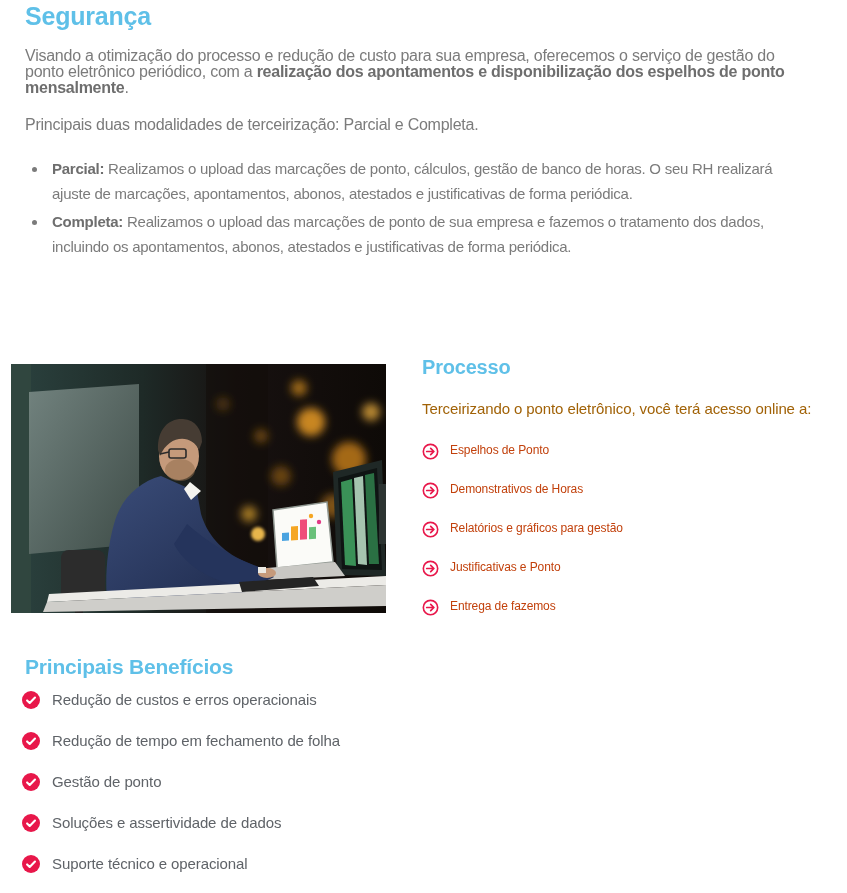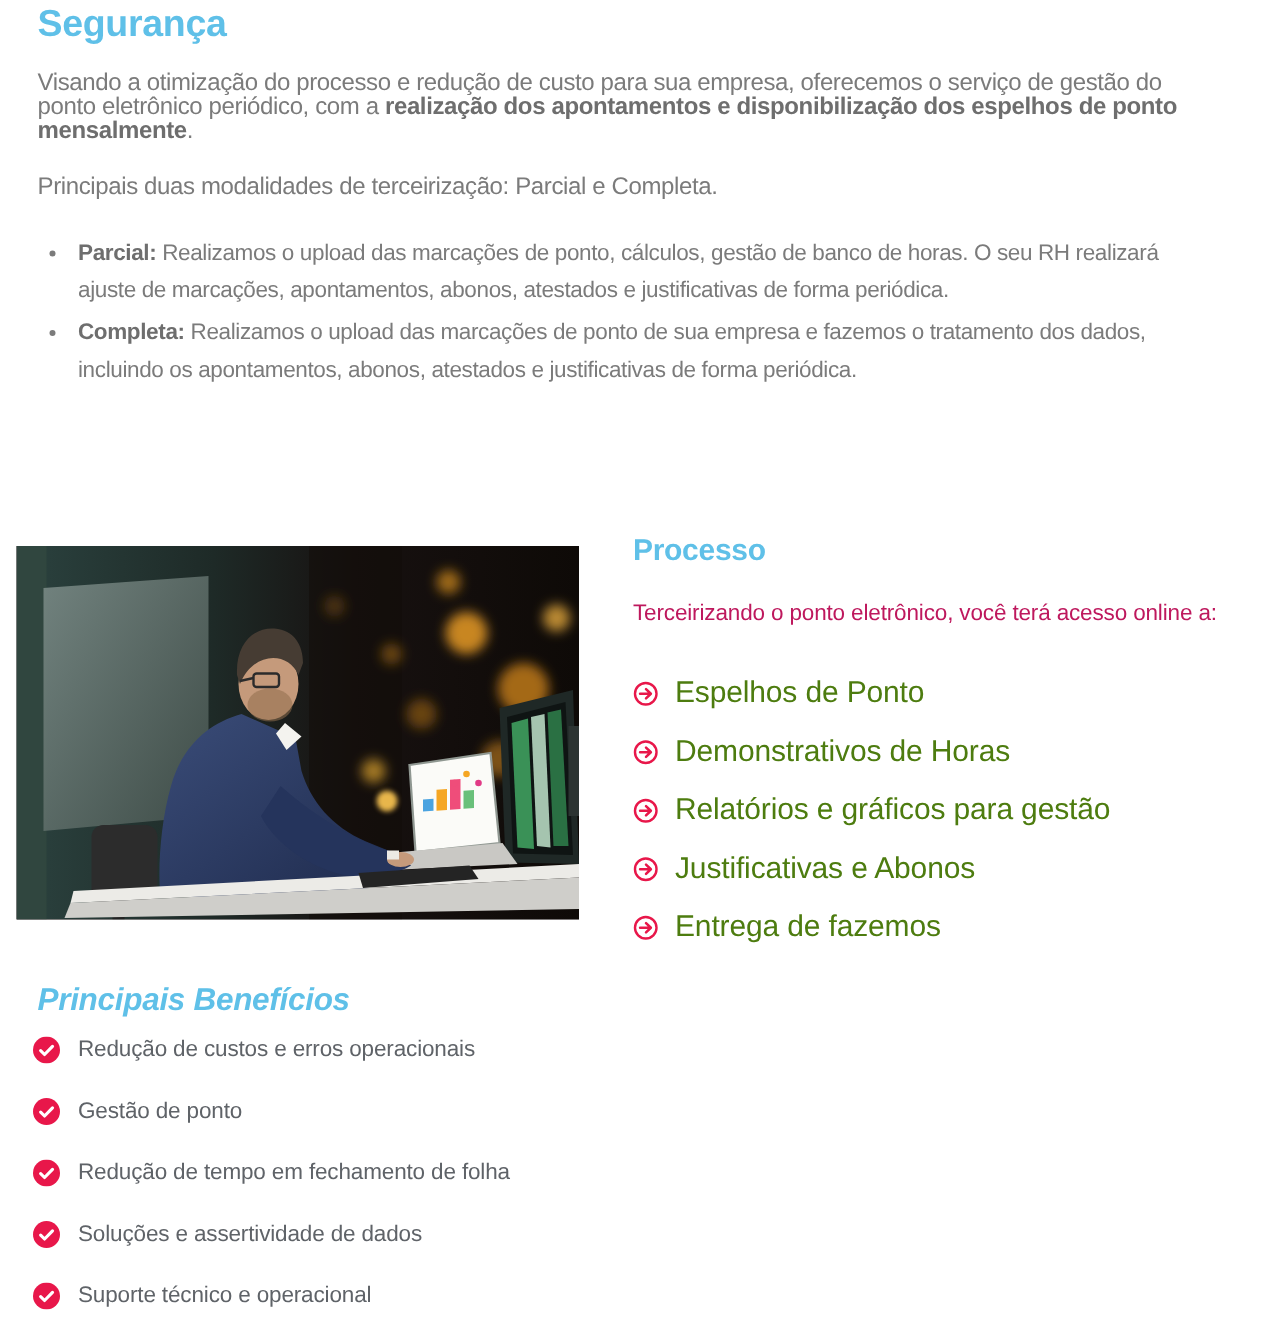--- a/index.html
+++ b/index.html
@@ -37,32 +37,32 @@
     position: absolute; left: 11px; top: 364px; width: 375px; height: 249px;
     overflow: hidden; background: #141110;
   }
   .photo svg { display: block; }
 
   .proc { position: absolute; left: 422px; top: 356px; width: 410px; }
   .proc h2 {
     font-size: 20px; font-weight: 700; color: #5fc0e8; letter-spacing: -0.2px;
   }
   .proc .intro {
-    margin-top: 21px; font-size: 15px; color: #be185d; letter-spacing: -0.1px;
+    margin-top: 21px; font-size: 15px; color: #a16207; letter-spacing: -0.1px;
   }
   ul.arrow-list { margin-top: 26px; list-style: none; }
   ul.arrow-list li {
-    display: flex; align-items: center; height: 39px;
-    font-size: 20px; color: #4d7c0f; letter-spacing: -0.1px;
+    display: flex; align-items: flex-start; height: 39px;
+    font-size: 12px; color: #c2410c; letter-spacing: -0.1px;
   }
   ul.arrow-list li .ic { width: 17px; height: 17px; margin-right: 11px; flex: 0 0 auto; }
 
   h3.ben-title {
     position: absolute; left: 25px; top: 655px;
-    font-size: 21px; font-weight: 700; color: #5fc0e8; letter-spacing: -0.2px; font-style: italic;
+    font-size: 21px; font-weight: 700; color: #5fc0e8; letter-spacing: -0.2px;
   }
   ul.check-list { position: absolute; left: 22px; top: 691px; list-style: none; }
   ul.check-list li {
     display: flex; align-items: flex-start; height: 41px;
     font-size: 15px; color: #5f6368; letter-spacing: -0.1px;
   }
   ul.check-list li .ic { width: 18px; height: 18px; margin-right: 12px; flex: 0 0 auto; }
 </style>
 </head>
 <body>
@@ -195,21 +195,21 @@
             <circle cx="9" cy="9" r="7.6" fill="none" stroke="#e8174a" stroke-width="1.7"></circle>
             <path d="M5 9 H12 M9.2 5.7 L12.6 9 L9.2 12.3" fill="none" stroke="#e8174a" stroke-width="1.8" stroke-linecap="round" stroke-linejoin="round"></path>
           </svg>
         <span>Relatórios e gráficos para gestão</span>
       </li>
       <li>
         <svg class="ic" viewBox="0 0 18 18">
             <circle cx="9" cy="9" r="7.6" fill="none" stroke="#e8174a" stroke-width="1.7"></circle>
             <path d="M5 9 H12 M9.2 5.7 L12.6 9 L9.2 12.3" fill="none" stroke="#e8174a" stroke-width="1.8" stroke-linecap="round" stroke-linejoin="round"></path>
           </svg>
-        <span>Justificativas e Abonos</span>
+        <span>Justificativas e Ponto</span>
       </li>
       <li>
         <svg class="ic" viewBox="0 0 18 18">
             <circle cx="9" cy="9" r="7.6" fill="none" stroke="#e8174a" stroke-width="1.7"></circle>
             <path d="M5 9 H12 M9.2 5.7 L12.6 9 L9.2 12.3" fill="none" stroke="#e8174a" stroke-width="1.8" stroke-linecap="round" stroke-linejoin="round"></path>
           </svg>
         <span>Entrega de fazemos</span>
       </li>
     </ul>
   </div>
@@ -221,34 +221,34 @@
           <circle cx="9" cy="9" r="9" fill="#e8174a"></circle>
           <path d="M5.1 9.4 L7.7 12 L13 6.6" fill="none" stroke="#ffffff" stroke-width="2.1" stroke-linecap="round" stroke-linejoin="round"></path>
         </svg>
       <span>Redução de custos e erros operacionais</span>
     </li>
     <li>
       <svg class="ic" viewBox="0 0 18 18">
           <circle cx="9" cy="9" r="9" fill="#e8174a"></circle>
           <path d="M5.1 9.4 L7.7 12 L13 6.6" fill="none" stroke="#ffffff" stroke-width="2.1" stroke-linecap="round" stroke-linejoin="round"></path>
         </svg>
+      <span>Redução de tempo em fechamento de folha</span>
+    </li>
+    <li>
+      <svg class="ic" viewBox="0 0 18 18">
+          <circle cx="9" cy="9" r="9" fill="#e8174a"></circle>
+          <path d="M5.1 9.4 L7.7 12 L13 6.6" fill="none" stroke="#ffffff" stroke-width="2.1" stroke-linecap="round" stroke-linejoin="round"></path>
+        </svg>
       <span>Gestão de ponto</span>
     </li>
     <li>
       <svg class="ic" viewBox="0 0 18 18">
           <circle cx="9" cy="9" r="9" fill="#e8174a"></circle>
           <path d="M5.1 9.4 L7.7 12 L13 6.6" fill="none" stroke="#ffffff" stroke-width="2.1" stroke-linecap="round" stroke-linejoin="round"></path>
         </svg>
-      <span>Redução de tempo em fechamento de folha</span>
-    </li>
-    <li>
-      <svg class="ic" viewBox="0 0 18 18">
-          <circle cx="9" cy="9" r="9" fill="#e8174a"></circle>
-          <path d="M5.1 9.4 L7.7 12 L13 6.6" fill="none" stroke="#ffffff" stroke-width="2.1" stroke-linecap="round" stroke-linejoin="round"></path>
-        </svg>
       <span>Soluções e assertividade de dados</span>
     </li>
     <li>
       <svg class="ic" viewBox="0 0 18 18">
           <circle cx="9" cy="9" r="9" fill="#e8174a"></circle>
           <path d="M5.1 9.4 L7.7 12 L13 6.6" fill="none" stroke="#ffffff" stroke-width="2.1" stroke-linecap="round" stroke-linejoin="round"></path>
         </svg>
       <span>Suporte técnico e operacional</span>
     </li>
   </ul>

